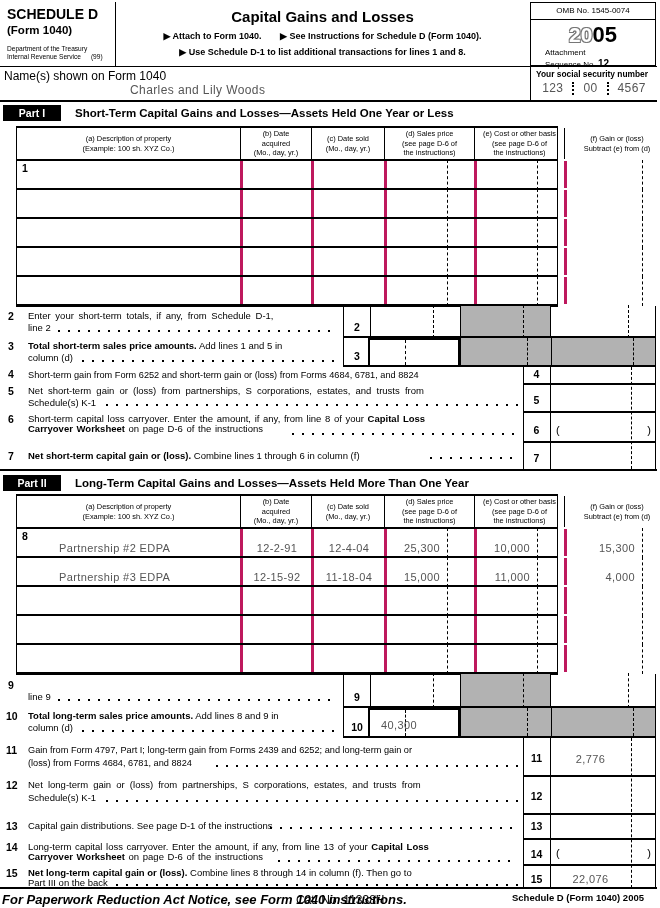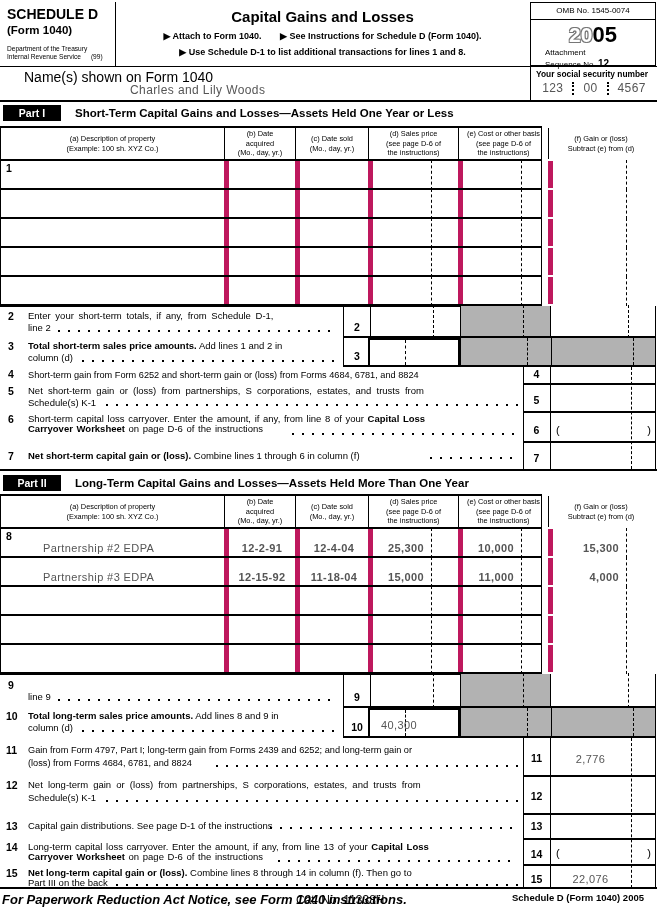--- a/index.html
+++ b/index.html
@@ -5,28 +5,28 @@
   html,body{margin:0;padding:0;background:#fff;}
   .page{position:relative;width:660px;height:908px;background:#fff;color:#000;
         font-family:"Liberation Sans", sans-serif;overflow:hidden;}
   .abs{position:absolute;}
   .b{font-weight:bold;}
   .hw{font-family:cursive, sans-serif;color:#555;font-size:11px;letter-spacing:.4px;white-space:nowrap;}
   .dots{position:absolute;height:2px;background:repeating-linear-gradient(90deg,#000 0 2px,transparent 2px 10px);}
   .ft{font-size:9.5px;line-height:1.1;}
   .lnob{position:absolute;font-weight:bold;font-size:10.5px;}
   
-  .tbl{position:absolute;left:0;width:542px;border:1px solid #000;border-top:2px solid #000;box-sizing:border-box;background:#fff;}
+  .tbl{position:absolute;left:16px;width:542px;border:1px solid #000;border-top:2px solid #000;box-sizing:border-box;background:#fff;}
   .hrow{display:flex;height:31px;border-bottom:2px solid #000;}
   .hcell{box-sizing:border-box;font-size:7.4px;line-height:1.3;text-align:center;display:flex;flex-direction:column;justify-content:center;}
   .hcell+.hcell{border-left:1px solid #000;}
   .drow{display:flex;height:27px;border-bottom:2px solid #000;}
   .drow:last-child{border-bottom:2px solid #000;}
   .dcell{box-sizing:border-box;position:relative;}
-  .dcell+.dcell{border-left:5px solid #be185d;font-weight:bold;}
+  .dcell+.dcell{border-left:3px solid #be185d;}
   .ca{width:223px;flex:none;}.cb{width:71px;flex:none;}.cc{width:73px;flex:none;}
   .cd{width:90px;flex:none;}.ce{width:90px;flex:none;}.cf{width:105px;flex:none;}
   .cents{position:absolute;right:0;top:-1px;bottom:-2px;width:26px;border-left:1px dashed #000;}
   .lno{position:absolute;top:1px;left:5px;font-weight:bold;font-size:10.5px;}
   .descv{position:absolute;bottom:2px;left:42px;}
   .cellv{position:absolute;bottom:2px;left:0;right:0;text-align:center;}
   .amtv{position:absolute;bottom:2px;right:34px;}
   
   .srow{position:absolute;left:2px;width:654px;}
   .nbox{position:absolute;left:341px;width:27px;top:0;bottom:0;border-left:1px solid #000;border-bottom:2px solid #000;box-sizing:border-box;display:flex;align-items:flex-end;justify-content:center;font-weight:bold;font-size:10.5px;padding-bottom:2px;}
@@ -70,21 +70,21 @@
     </div>
     <div style="padding-left:14px;font-size:8px;line-height:1.25;">
       <div>Attachment</div>
       <div><span>Sequence No.</span>
            <span class="b" style="font-size:10px;">12</span></div>
     </div>
   </div>
 
   <div class="abs" style="left:0;top:66px;width:657px;border-top:1px solid #000;"></div>
 
-  <div class="abs" style="left:4px;top:69px;font-size:14px;margin-left:20px;">Name(s) shown on Form 1040</div>
+  <div class="abs" style="left:4px;top:69px;font-size:12px;">Name(s) shown on Form 1040</div>
   <div class="abs hw" style="left:130px;top:83px;font-size:12px;">Charles and Lily Woods</div>
   <div class="abs" style="left:530px;top:66px;height:34px;border-left:1.5px solid #000;"></div>
   <div class="abs b" style="left:536px;top:69px;font-size:8.4px;">Your social security number</div>
   <div class="abs" style="left:532px;top:81px;width:124px;display:flex;justify-content:center;align-items:center;gap:9px;">
     <span class="hw" style="font-size:12px;">123</span>
     <span style="height:13px;border-left:2px dotted #000;"></span>
     <span class="hw" style="font-size:12px;">00</span>
     <span style="height:13px;border-left:2px dotted #000;"></span>
     <span class="hw" style="font-size:12px;">4567</span>
   </div>
@@ -212,21 +212,21 @@
         <i class="cents"></i>
       </div>
     <div class="scf">
         <i class="cents"></i>
       </div>
   </div>
 
   <div class="srow ft" style="top:338px;height:29px;">
     <span class="lnob" style="left:6px;top:3px;">3</span>
     <span class="abs" style="left:26px;top:3px;width:314px;">
-      <span class="b">Total short-term sales price amounts.</span> <span>Add lines 1 and 2 in</span>
+      <span class="b">Total short-term sales price amounts.</span> <span>Add lines 1 and 5 in</span>
     </span>
     <span class="abs" style="left:26px;top:15px;">column (d)</span>
     <span class="dots" style="left:80px;top:22px;width:256px;"></span>
     <div class="nbox" style="border-bottom-width:2px;">
         <span>3</span>
       </div>
     <div class="scef">
       <span class="gdash" style="left:66px;"></span>
       <span class="gline" style="left:90px;"></span>
       <span class="gdash" style="left:172px;"></span>

